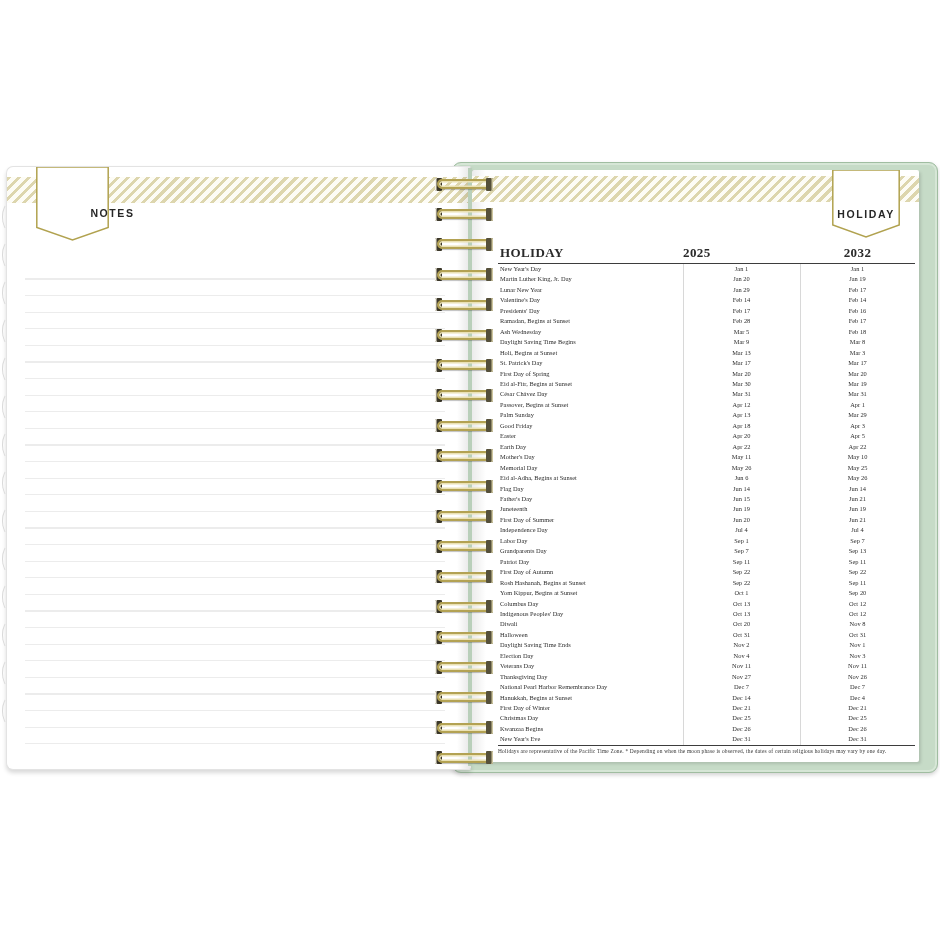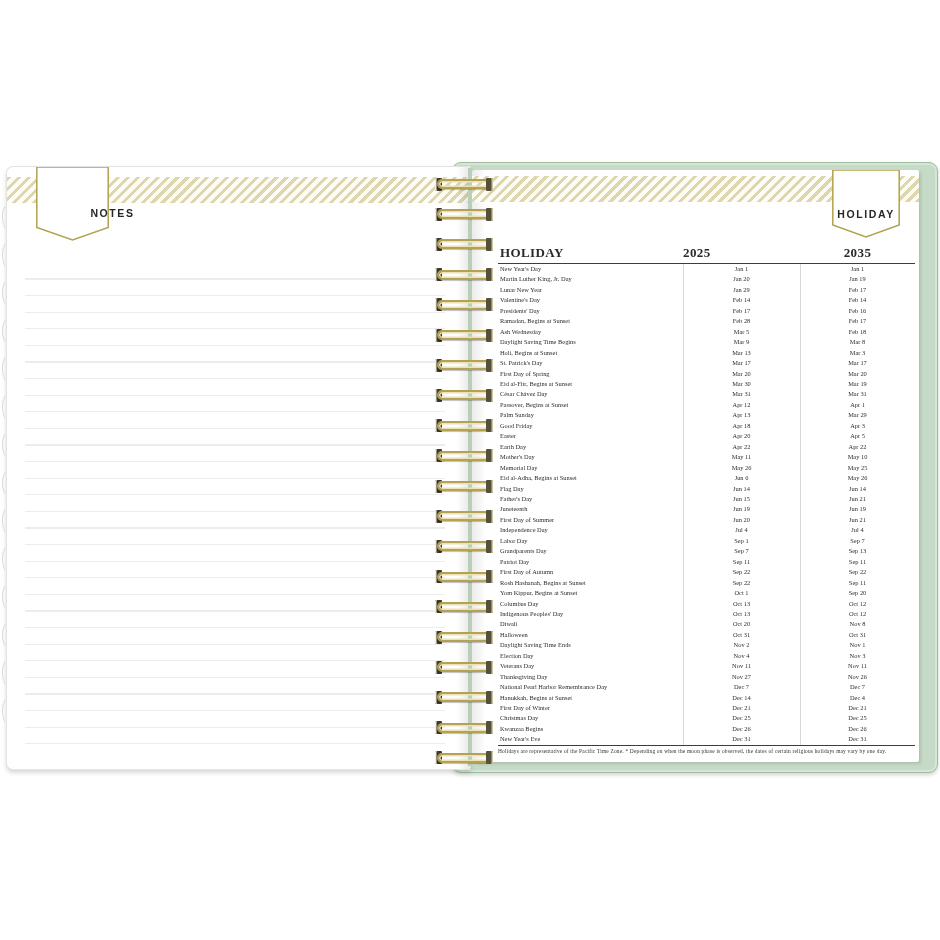--- a/index.html
+++ b/index.html
@@ -144,21 +144,21 @@
       <svg width="68" height="68" viewBox="0 0 68 68">
         <path d="M0.8 0 L0.8 55 L34 67 L67.2 55 L67.2 0 Z" fill="#ffffff" stroke="#b1a24f" stroke-width="1.5"></path>
       </svg>
       <div class="banner-label" style="top:38px;">HOLIDAY</div>
     </div>
 
     <div class="holiday-table">
       <div class="thead">
         <span class="th-name">HOLIDAY</span>
         <span class="th-a">2025</span>
-        <span class="th-b">2035</span>
+        <span class="th-b">2032</span>
       </div>
       <div class="tbody" id="rows">
           <div class="trow">
             <span class="td-name">New Year's Day</span>
             <span class="td-a">Jan 1</span>
             <span class="td-b">Jan 1</span>
           </div>
           <div class="trow">
             <span class="td-name">Martin Luther King, Jr. Day</span>
             <span class="td-a">Jan 20</span>

